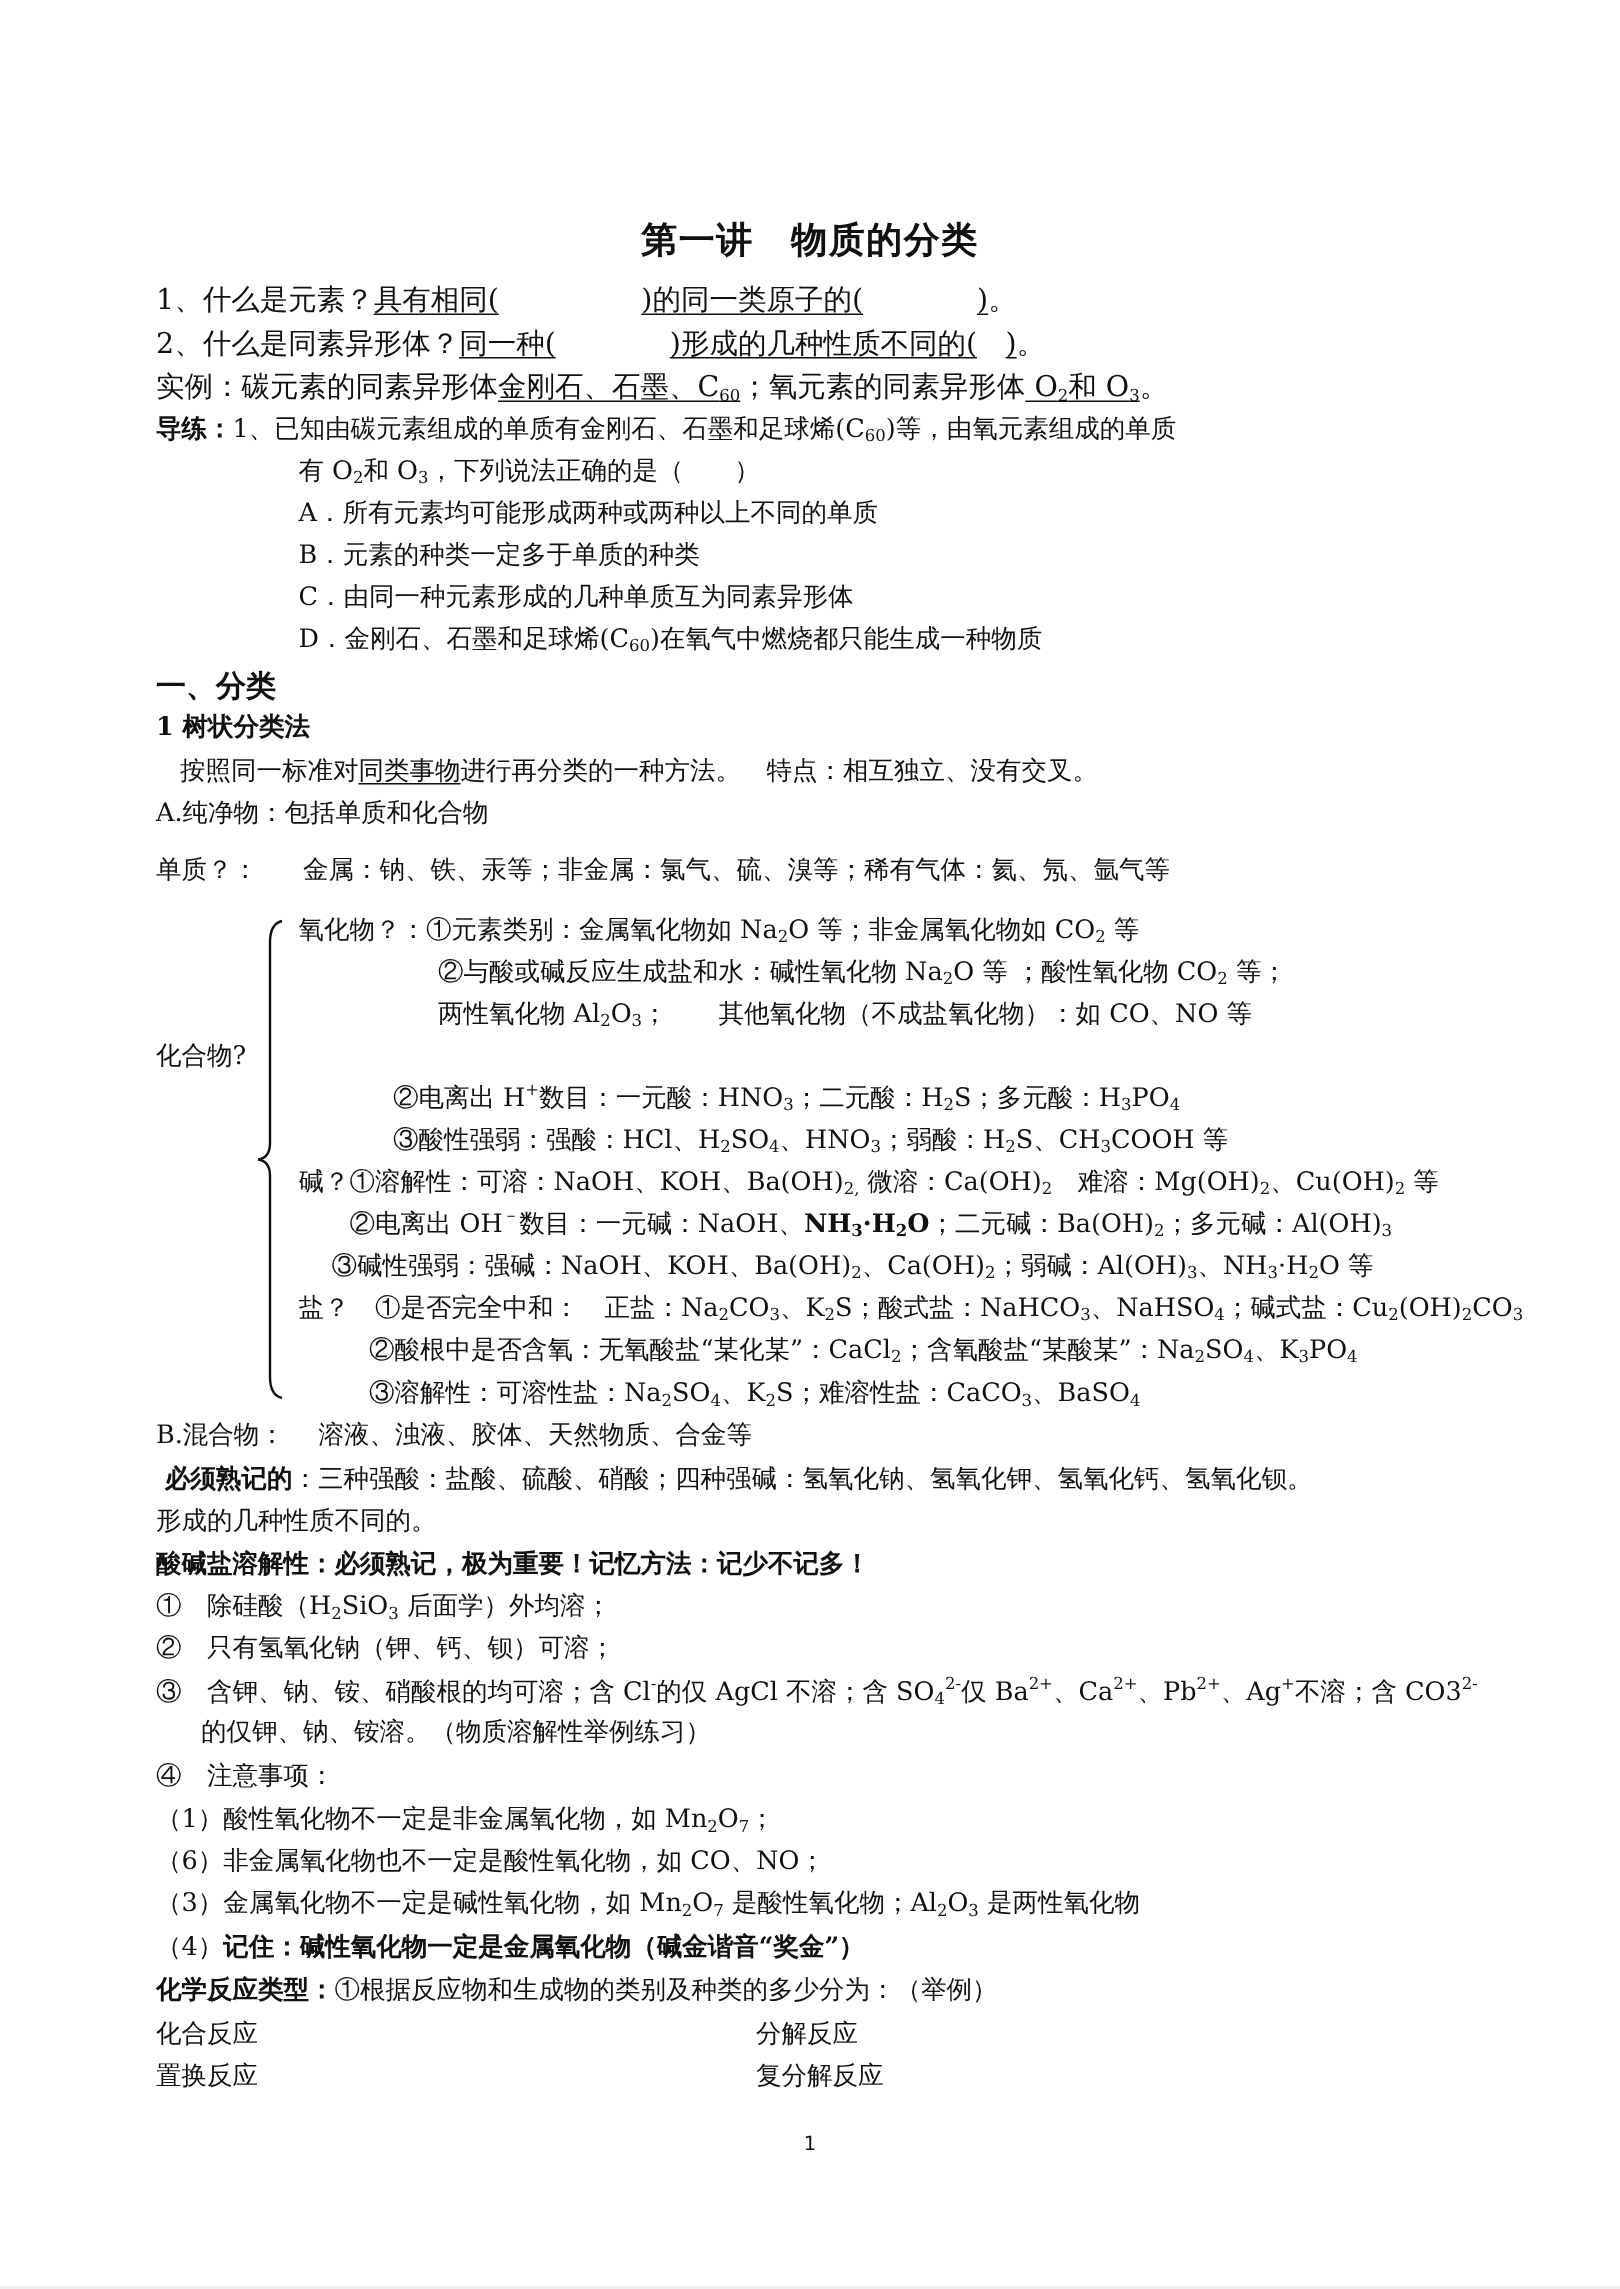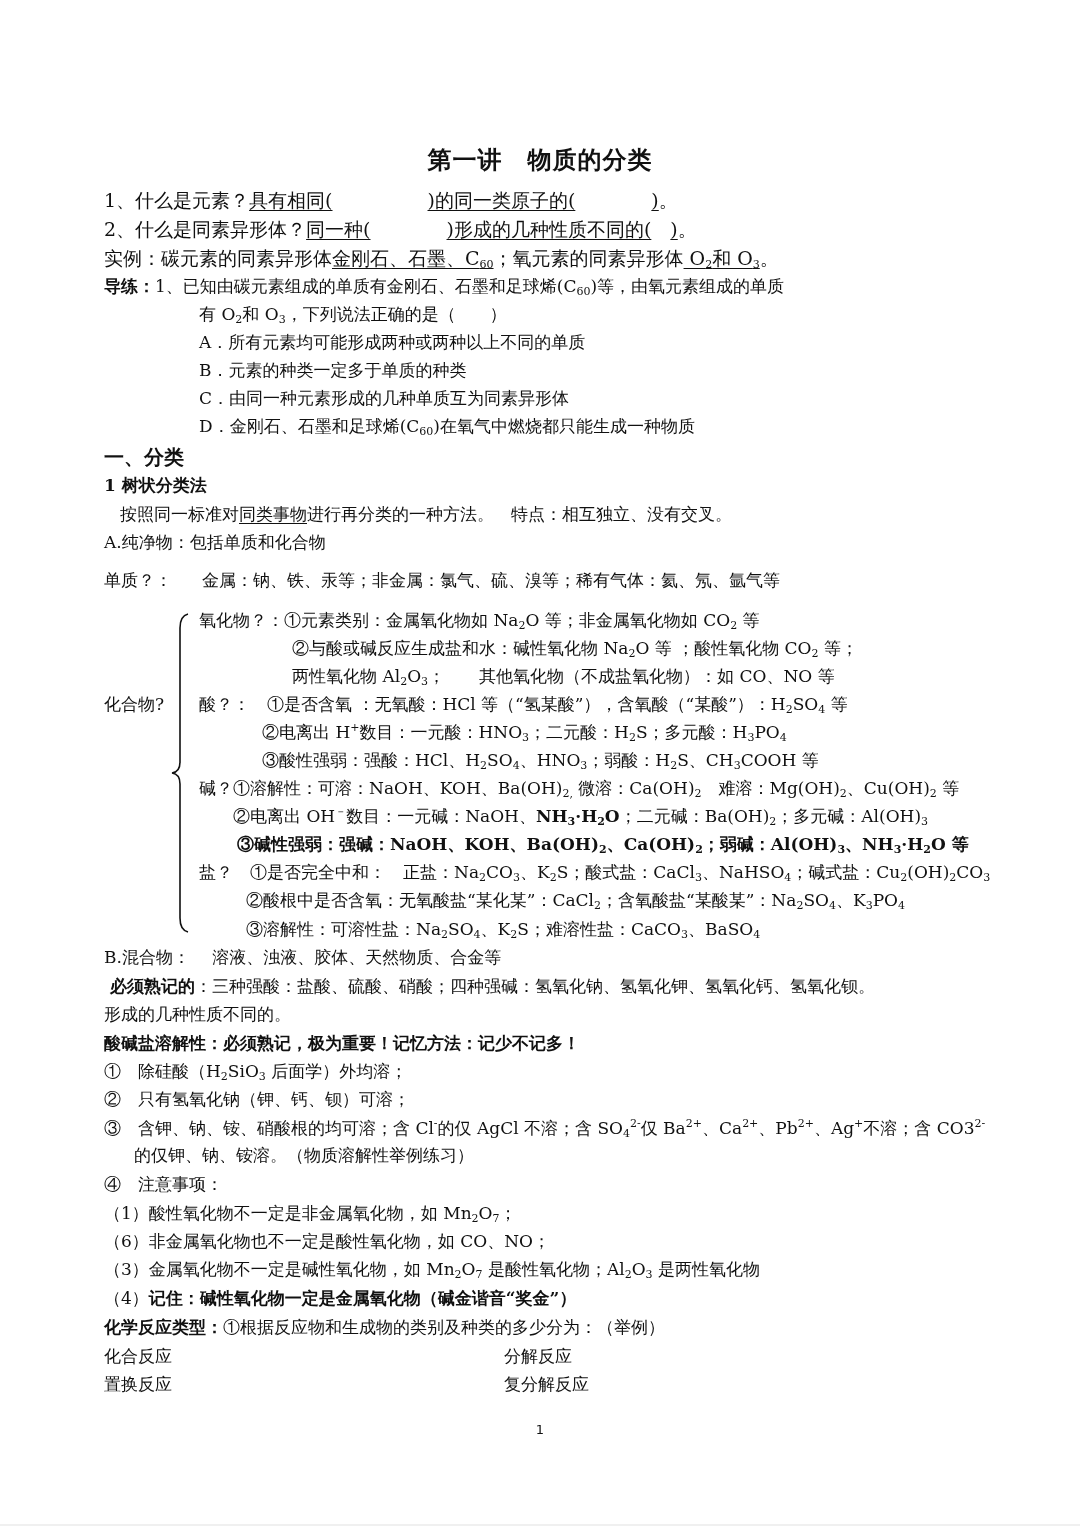--- a/index.html
+++ b/index.html
@@ -74,42 +74,39 @@
   <div class="line" style="top:608px;left:199px;">
     <span>氧化物？：①元素类别：金属氧化物如 Na</span><sub>2</sub><span>O 等；非金属氧化物如 CO</span><sub>2</sub><span> 等</span>
   </div>
   <div class="line" style="top:636px;left:292px;">
     <span>②与酸或碱反应生成盐和水：碱性氧化物 Na</span><sub>2</sub><span>O 等 ；酸性氧化物 CO</span><sub>2</sub><span> 等；</span>
   </div>
   <div class="line" style="top:664px;left:292px;">
     <span>两性氧化物 Al</span><sub>2</sub><span>O</span><sub>3</sub><span>；　　其他氧化物（不成盐氧化物）：如 CO、NO 等</span>
   </div>
 
-  <div class="line" style="top:692px;left:199px;">
-    <span>酸？：　①是否含氧 ：无氧酸：HCl 等（“氢某酸”），含氧酸（“某酸”）：H</span><sub>2</sub><span>SO</span><sub>4</sub><span> 等</span>
-  </div>
   <div class="line" style="top:720px;left:262px;">
     <span>②电离出 H</span><sup>+</sup><span>数目：一元酸：HNO</span><sub>3</sub><span>；二元酸：H</span><sub>2</sub><span>S；多元酸：H</span><sub>3</sub><span>PO</span><sub>4</sub>
   </div>
   <div class="line" style="top:748px;left:262px;">
     <span>③酸性强弱：强酸：HCl、H</span><sub>2</sub><span>SO</span><sub>4</sub><span>、HNO</span><sub>3</sub><span>；弱酸：H</span><sub>2</sub><span>S、CH</span><sub>3</sub><span>COOH 等</span>
   </div>
 
   <div class="line" style="top:776px;left:199px;">
     <span>碱？①溶解性：可溶：NaOH、KOH、Ba(OH)</span><sub>2,</sub><span> 微溶：Ca(OH)</span><sub>2</sub><span>　难溶：Mg(OH)</span><sub>2</sub><span>、Cu(OH)</span><sub>2</sub><span> 等</span>
   </div>
   <div class="line" style="top:804px;left:233px;">
     <span>②电离出 OH</span><sup>－</sup><span>数目：一元碱：NaOH、</span><span class="bold"><span>NH</span><sub>3</sub><span>·H</span><sub>2</sub><span>O</span></span><span>；二元碱：Ba(OH)</span><sub>2</sub><span>；多元碱：Al(OH)</span><sub>3</sub>
   </div>
-  <div class="line" style="top:832px;left:237px;font-weight:bold;">
+  <div class="line" style="top:832px;left:221px;">
     <span>③碱性强弱：强碱：NaOH、KOH、Ba(OH)</span><sub>2</sub><span>、Ca(OH)</span><sub>2</sub><span>；弱碱：Al(OH)</span><sub>3</sub><span>、NH</span><sub>3</sub><span>·H</span><sub>2</sub><span>O 等</span>
   </div>
 
   <div class="line" style="top:860px;left:199px;">
-    <span>盐？　①是否完全中和：　正盐：Na</span><sub>2</sub><span>CO</span><sub>3</sub><span>、K</span><sub>2</sub><span>S；酸式盐：CaCl</span><sub>3</sub><span>、NaHSO</span><sub>4</sub><span>；碱式盐：Cu</span><sub>2</sub><span>(OH)</span><sub>2</sub><span>CO</span><sub>3</sub>
+    <span>盐？　①是否完全中和：　正盐：Na</span><sub>2</sub><span>CO</span><sub>3</sub><span>、K</span><sub>2</sub><span>S；酸式盐：NaHCO</span><sub>3</sub><span>、NaHSO</span><sub>4</sub><span>；碱式盐：Cu</span><sub>2</sub><span>(OH)</span><sub>2</sub><span>CO</span><sub>3</sub>
   </div>
   <div class="line" style="top:888px;left:246px;">
     <span>②酸根中是否含氧：无氧酸盐“某化某”：CaCl</span><sub>2</sub><span>；含氧酸盐“某酸某”：Na</span><sub>2</sub><span>SO</span><sub>4</sub><span>、K</span><sub>3</sub><span>PO</span><sub>4</sub>
   </div>
   <div class="line" style="top:917px;left:246px;">
     <span>③溶解性：可溶性盐：Na</span><sub>2</sub><span>SO</span><sub>4</sub><span>、K</span><sub>2</sub><span>S；难溶性盐：CaCO</span><sub>3</sub><span>、BaSO</span><sub>4</sub>
   </div>
 
   <div class="line" style="top:974px;left:110px;">
     <span class="bold sans">必须熟记的</span><span>：三种强酸：盐酸、硫酸、硝酸；四种强碱：氢氧化钠、氢氧化钾、氢氧化钙、氢氧化钡。</span>

